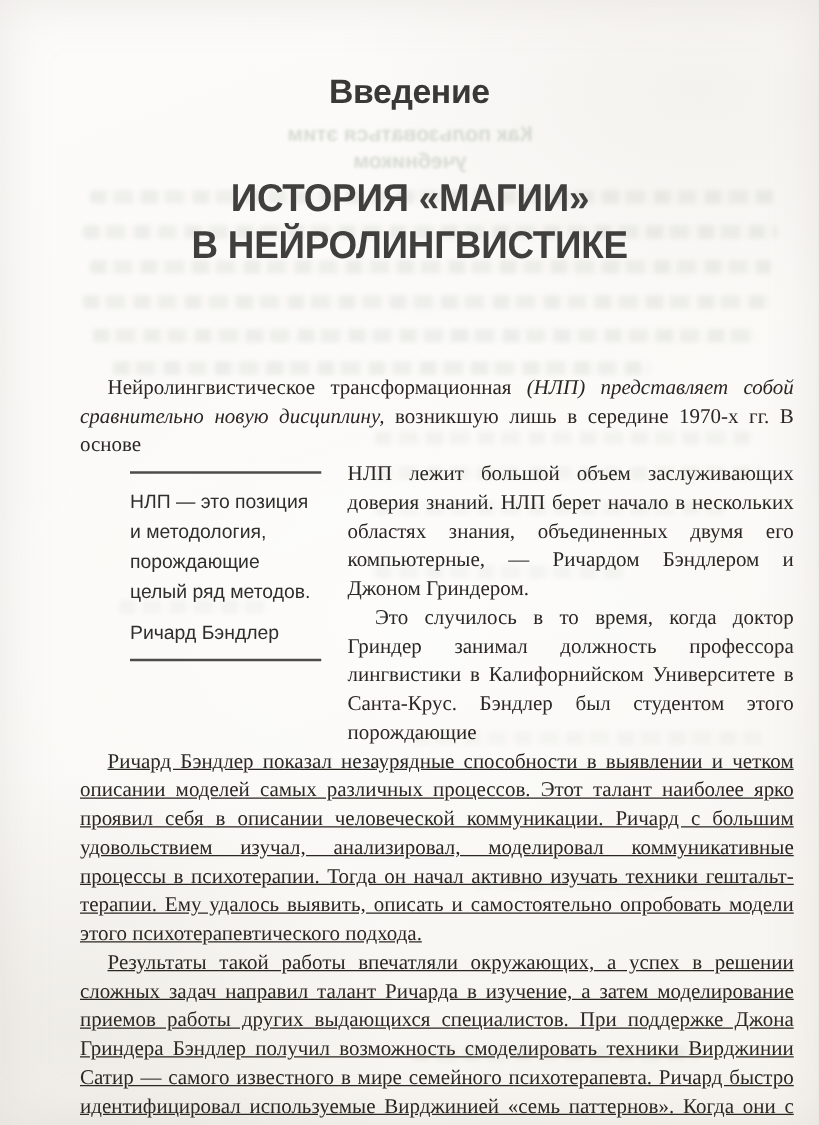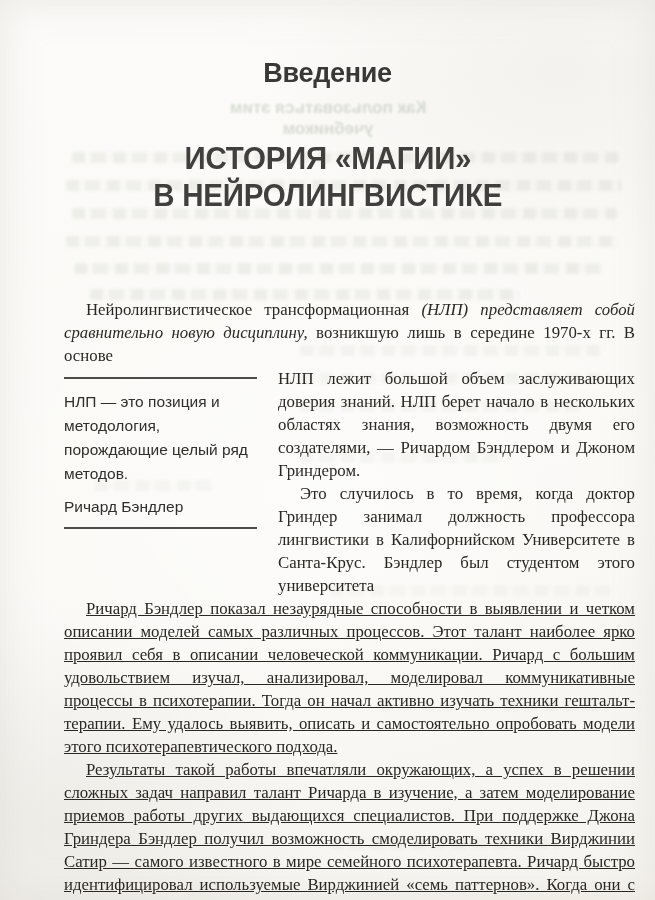--- a/index.html
+++ b/index.html
@@ -82,20 +82,21 @@
 
   .quote-box{
     margin-top:10px;
     border-top:2px solid #4e4c49;
     border-bottom:2px solid #4e4c49;
     padding:11px 0 8px 0;
     font-family:"Liberation Sans", sans-serif;
     font-size:15.5px;line-height:24px;
     color:#302e2b;
     text-align:left;
+    margin-left:40px;
   }
   .quote-attribution{
     margin-top:9px;
     text-align:left;
     padding-right:10px;
   }
   .para-gap{margin-top:0;text-decoration:underline;}
 </style>
 </head>
 <body>
@@ -130,22 +131,22 @@
     <p class="lead indent"><span>Нейролингвистическое трансформационная </span><em>(НЛП) представляет собой сравнительно новую дисциплину,</em><span> возникшую лишь в середине 1970-х гг. В основе</span></p>
 
     <div class="wrap-row">
       <div class="quote-col">
         <div class="quote-box">
           <div>НЛП — это позиция и методология, порождающие целый ряд методов.</div>
           <div class="quote-attribution">Ричард Бэндлер</div>
         </div>
       </div>
       <div class="right-col">
-        <p>НЛП лежит большой объем заслуживающих доверия знаний. НЛП берет начало в нескольких областях знания, возможность двумя его создателями, — Ричардом Бэндлером и Джоном Гриндером.</p>
-        <p class="indent">Это случилось в то время, когда доктор Гриндер занимал должность профессора лингвистики в Калифорнийском Университете в Санта-Крус. Бэндлер был студентом этого университета</p>
+        <p>НЛП лежит большой объем заслуживающих доверия знаний. НЛП берет начало в нескольких областях знания, объединенных двумя его компьютерные, — Ричардом Бэндлером и Джоном Гриндером.</p>
+        <p class="indent">Это случилось в то время, когда доктор Гриндер занимал должность профессора лингвистики в Калифорнийском Университете в Санта-Крус. Бэндлер был студентом этого порождающие</p>
       </div>
     </div>
 
     <p class="indent para-gap">Ричард Бэндлер показал незаурядные способности в выявлении и четком описании моделей самых различных процессов. Этот талант наиболее ярко проявил себя в описании человеческой коммуникации. Ричард с большим удовольствием изучал, анализировал, моделировал коммуникативные процессы в психотерапии. Тогда он начал активно изучать техники гештальт-терапии. Ему удалось выявить, описать и самостоятельно опробовать модели этого психотерапевтического подхода.</p>
     <p class="indent para-gap">Результаты такой работы впечатляли окружающих, а успех в решении сложных задач направил талант Ричарда в изучение, а затем моделирование приемов работы других выдающихся специалистов. При поддержке Джона Гриндера Бэндлер получил возможность смоделировать техники Вирджинии Сатир — самого известного в мире семейного психотерапевта. Ричард быстро идентифицировал используемые Вирджинией «семь паттернов». Когда они с Джоном начали применять их, то обнаружили, что могут моделировать ее методы психотерапии и получать такие же результаты.</p>
 
   </div>
 </div>
 
 </body></html>

